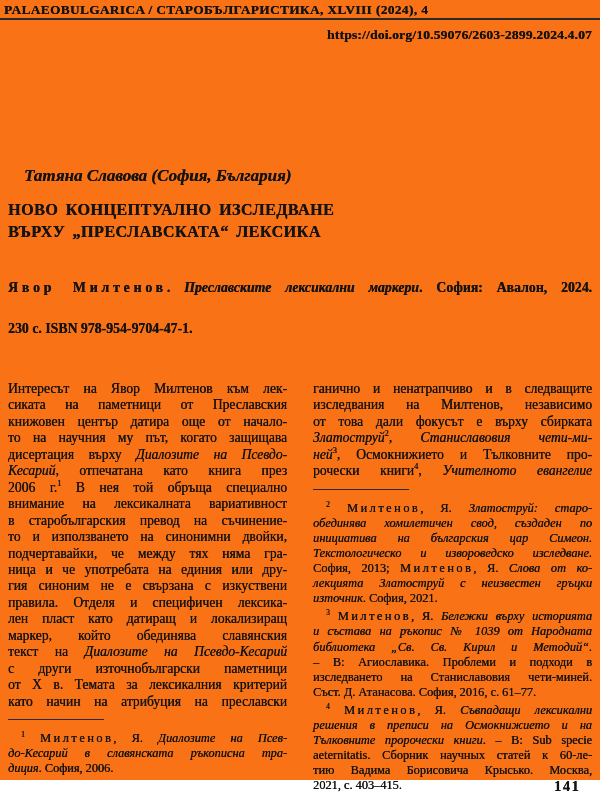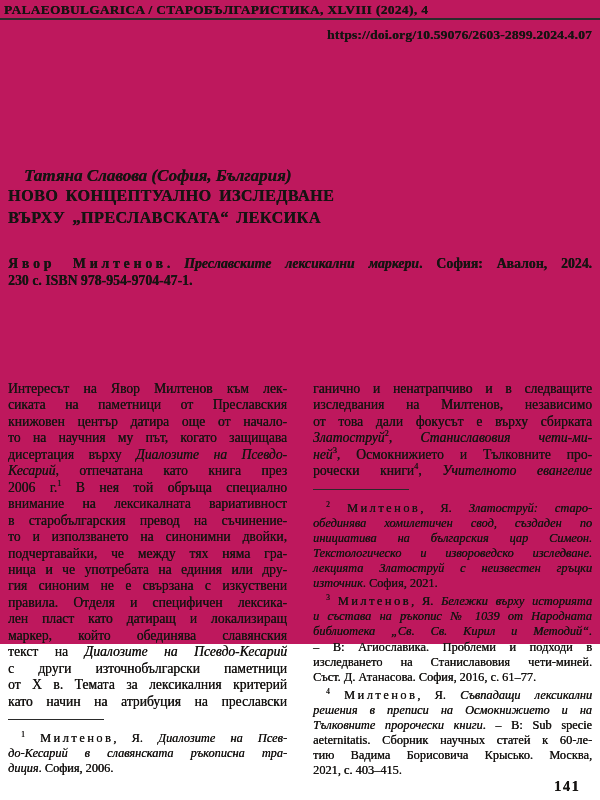--- a/index.html
+++ b/index.html
@@ -1,27 +1,27 @@
 <!DOCTYPE html>
 <html><head>
 <meta charset="utf-8">
 <style>
   html,body{margin:0;padding:0;}
   body{width:600px;height:800px;background:#ffffff;overflow:hidden;}
-  .page{position:relative;width:600px;height:644px;background:#be185d;color:#161412;
+  .page{position:relative;width:600px;height:780px;background:#f97316;color:#161412;
         font-family:"Liberation Serif","DejaVu Serif",serif;
         text-shadow:0.3px 0 0 currentColor;}
   .journal{position:absolute;top:2px;left:4px;font-size:13.2px;font-weight:bold;letter-spacing:0.45px;}
   .rule{position:absolute;top:18px;left:0;width:600px;height:2px;background:#2b2b2b;}
   .doi{position:absolute;top:27px;right:8px;font-size:13.5px;font-weight:bold;letter-spacing:0.2px;}
   .author{position:absolute;top:166px;left:24px;font-size:17px;font-weight:bold;font-style:italic;}
-  .title{position:absolute;top:186px;left:8px;margin:0;font-size:16.2px;font-weight:bold;
+  .title{position:absolute;top:200px;left:8px;margin:0;font-size:16.2px;font-weight:bold;
          letter-spacing:0.4px;word-spacing:3px;line-height:21.5px;}
   .reference{position:absolute;top:255px;left:8px;width:584px;font-weight:bold;}
-  .reference .line{font-size:13.8px;line-height:17.2px;}
+  .reference .line{font-size:13.8px;line-height:17.2px;margin-top:24px;}
   .reference .sp{letter-spacing:3.8px;}
   .columns{position:absolute;top:345px;left:8px;width:584px;display:flex;gap:26px;}
   .col{width:279px;margin-top:36px;}
   .bodytext .line{font-size:13.6px;line-height:16.45px;}
   .line{text-align:justify;text-align-last:justify;}
   .line.lastline{text-align-last:left;}
   .fnrule{border:none;border-top:1.6px solid #2a2a2a;width:96px;margin:9px 0 11px 0;}
   .footnote{margin-top:3px;}
   .footnote .line{font-size:12.35px;line-height:15.1px;}
   .footnote .line.first{text-indent:13px;}
@@ -90,20 +90,21 @@
           <div class="line"><span class="i">Златоструй</span><span class="sup">2</span><span>, </span><span class="i">Станиславовия чети-ми-</span></div>
           <div class="line"><span class="i">ней</span><span class="sup">3</span><span>, Осмокнижието и Тълковните про-</span></div>
           <div class="line"><span>рочески книги</span><span class="sup">4</span><span>, </span><span class="i">Учителното евангелие</span></div>
         </div>
       <div class="fnrule"></div>
       <div class="footnote">
           <div class="line first"><span class="sup">2</span><span> </span><span class="sp">Милтенов</span><span>, Я. </span><span class="i">Златоструй: старо-</span></div>
           <div class="line"><span class="i">обединява хомилетичен свод, създаден по</span></div>
           <div class="line"><span class="i">инициатива на българския цар Симеон.</span></div>
           <div class="line"><span class="i">Текстологическо и извороведско изследване.</span></div>
+          <div class="line"><span>София, 2013; </span><span class="sp">Милтенов</span><span>, Я. </span><span class="i">Слова от ко-</span></div>
           <div class="line"><span class="i">лекцията Златоструй с неизвестен гръцки</span></div>
           <div class="line lastline"><span class="i">източник</span><span>. София, 2021.</span></div>
         </div>
       <div class="footnote">
           <div class="line first"><span class="sup">3</span><span> </span><span class="sp">Милтенов</span><span>, Я. </span><span class="i">Бележки върху историята</span></div>
           <div class="line"><span class="i">и състава на ръкопис № 1039 от Народната</span></div>
           <div class="line"><span class="i">библиотека „Св. Св. Кирил и Методий“.</span></div>
           <div class="line"><span>– В: Агиославика. Проблеми и подходи в</span></div>
           <div class="line"><span>изследването на Станиславовия чети-миней.</span></div>
           <div class="line lastline"><span>Съст. Д. Атанасова. София, 2016, с. 61–77.</span></div>

